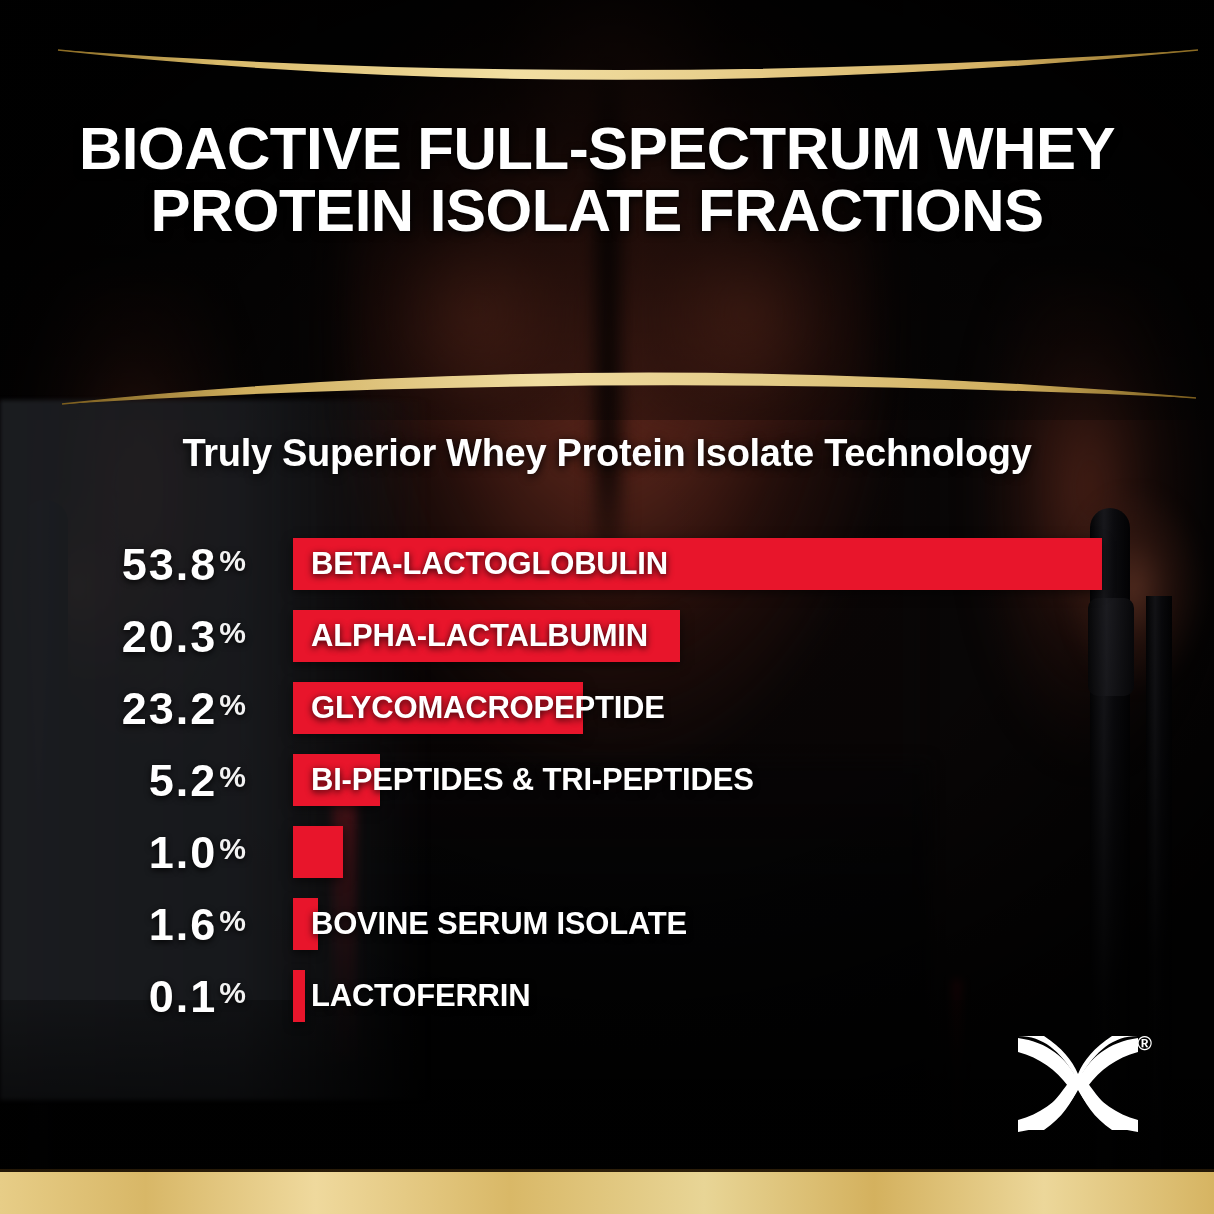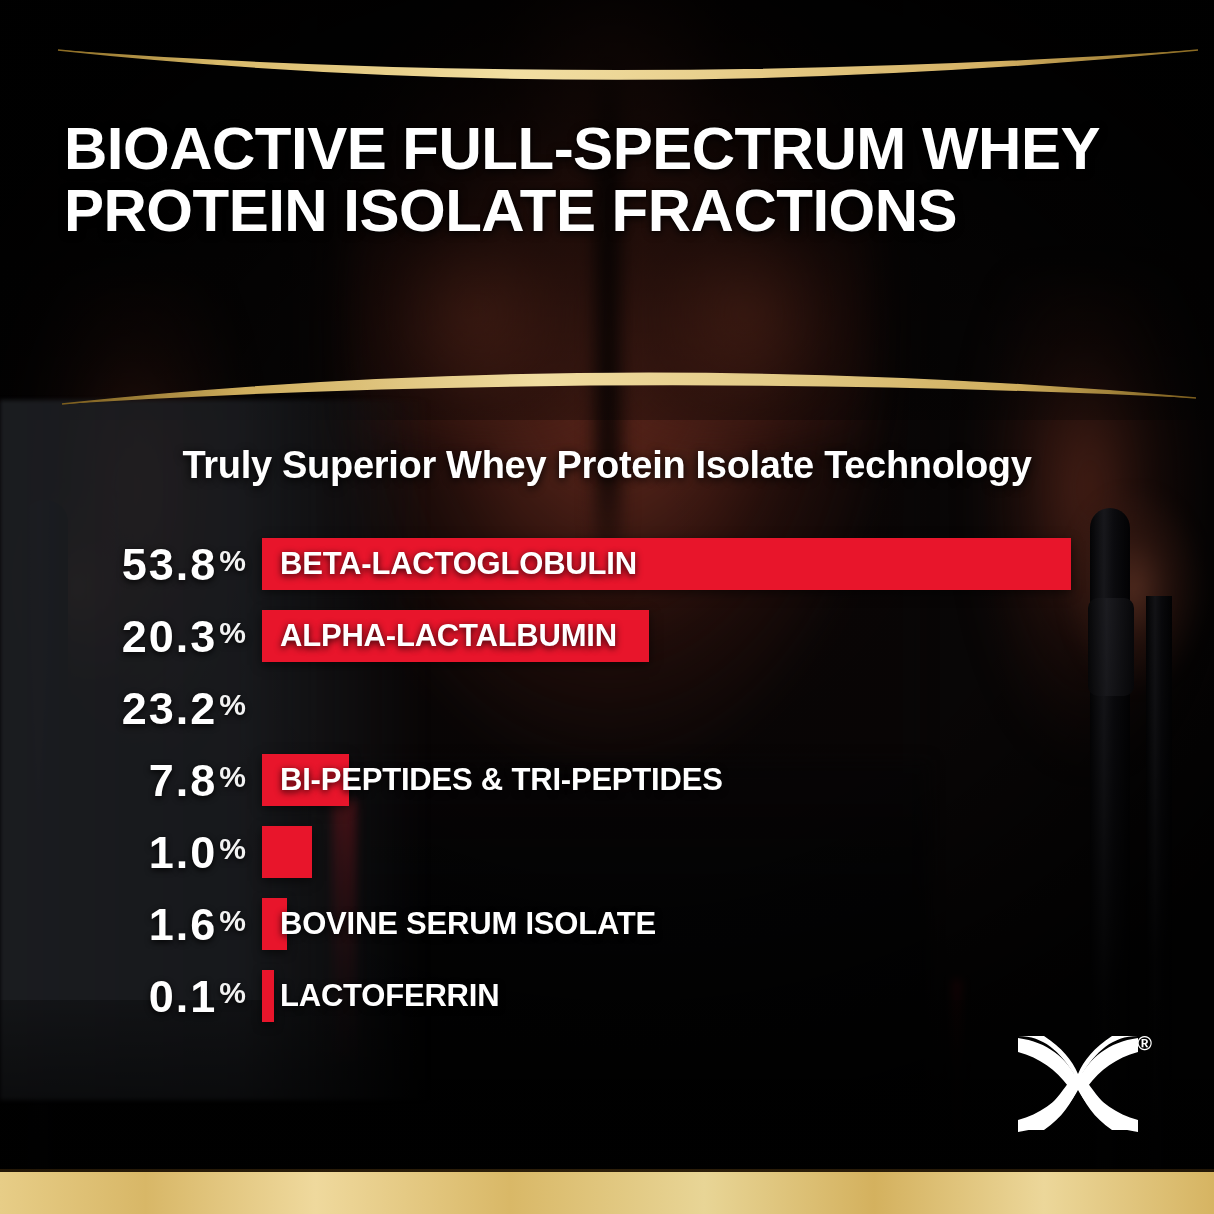--- a/index.html
+++ b/index.html
@@ -133,38 +133,38 @@
     background:linear-gradient(to bottom, rgba(0,0,0,0.28), rgba(0,0,0,0.88));
   }
 
   
   .swoosh { position:absolute; left:0; width:1214px; pointer-events:none; }
   .swoosh.top    { top:34px;  height:72px; }
   .swoosh.bottom { top:348px; height:80px; }
 
   
   .headline {
-    position:absolute; left:64px; top:118px; width:1114px;
+    position:absolute; left:40px; top:118px; width:1114px;
+    text-align:center;
     color:#fff;
     font-size:60px;
     font-weight:bold;
     line-height:1.03;
     letter-spacing:-0.5px;
     text-shadow:0 2px 9px rgba(0,0,0,0.9), 0 0 2px rgba(0,0,0,0.8);
   }
 
   .subtitle {
     position:absolute; left:50px; top:432px; width:1114px;
     text-align:center;
     color:#fff;
     font-size:38px;
     font-weight:bold;
     letter-spacing:-0.3px;
     text-shadow:0 2px 8px rgba(0,0,0,0.95);
-    margin-top:12px;
   }
 
   
   #chart { position:absolute; left:0; top:528px; width:1098px; }
 
   .row {
     position:relative;
     height:72px;
     display:flex;
     align-items:center;
@@ -206,20 +206,21 @@
     margin-left:2px;
     letter-spacing:0;
   }
 
   .bar-wrap {
     position:relative;
     flex:1 1 auto;
     height:100%;
     display:flex;
     align-items:center;
+    margin-left:31px;
   }
 
   .bar {
     position:absolute;
     left:0; top:50%;
     transform:translateY(-50%);
     height:52px;
     background:#e8152b;
     box-shadow:0 3px 10px rgba(0,0,0,0.55);
     z-index:1;
@@ -345,23 +346,27 @@
       </div>
       <div class="row">
         <div class="pct"><span class="num">20.3</span><span class="sym">%</span></div>
         <div class="bar-wrap">
           <div class="bar" style="width: 387px; background: rgb(232, 21, 43);"></div>
           <div class="bar-label">ALPHA-LACTALBUMIN</div>
         </div>
       </div>
       <div class="row">
         <div class="pct"><span class="num">23.2</span><span class="sym">%</span></div>
-      </div>
-      <div class="row">
-        <div class="pct"><span class="num">7.8</span><span class="sym">%</span></div>
+        <div class="bar-wrap">
+          <div class="bar" style="width: 290px; background: rgb(232, 21, 43);"></div>
+          <div class="bar-label">GLYCOMACROPEPTIDE</div>
+        </div>
+      </div>
+      <div class="row">
+        <div class="pct"><span class="num">5.2</span><span class="sym">%</span></div>
         <div class="bar-wrap">
           <div class="bar" style="width: 87px; background: rgb(232, 21, 43);"></div>
           <div class="bar-label">BI-PEPTIDES &amp; TRI-PEPTIDES</div>
         </div>
       </div>
       <div class="row">
         <div class="pct"><span class="num">1.0</span><span class="sym">%</span></div>
         <div class="bar-wrap">
           <div class="bar" style="width: 50px; background: rgb(232, 21, 43);"></div>
         </div>

